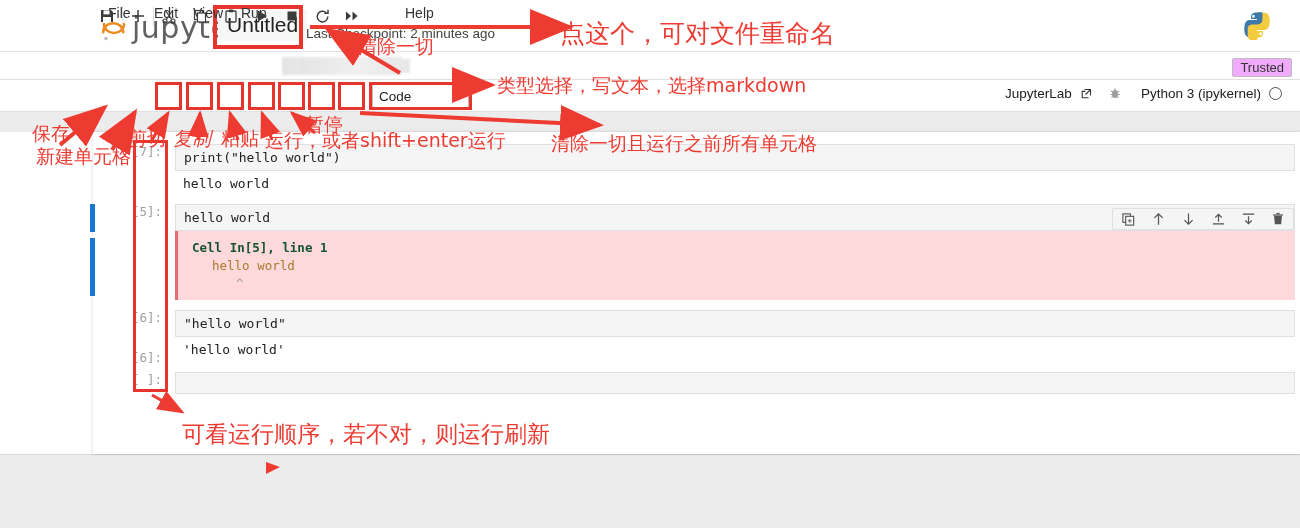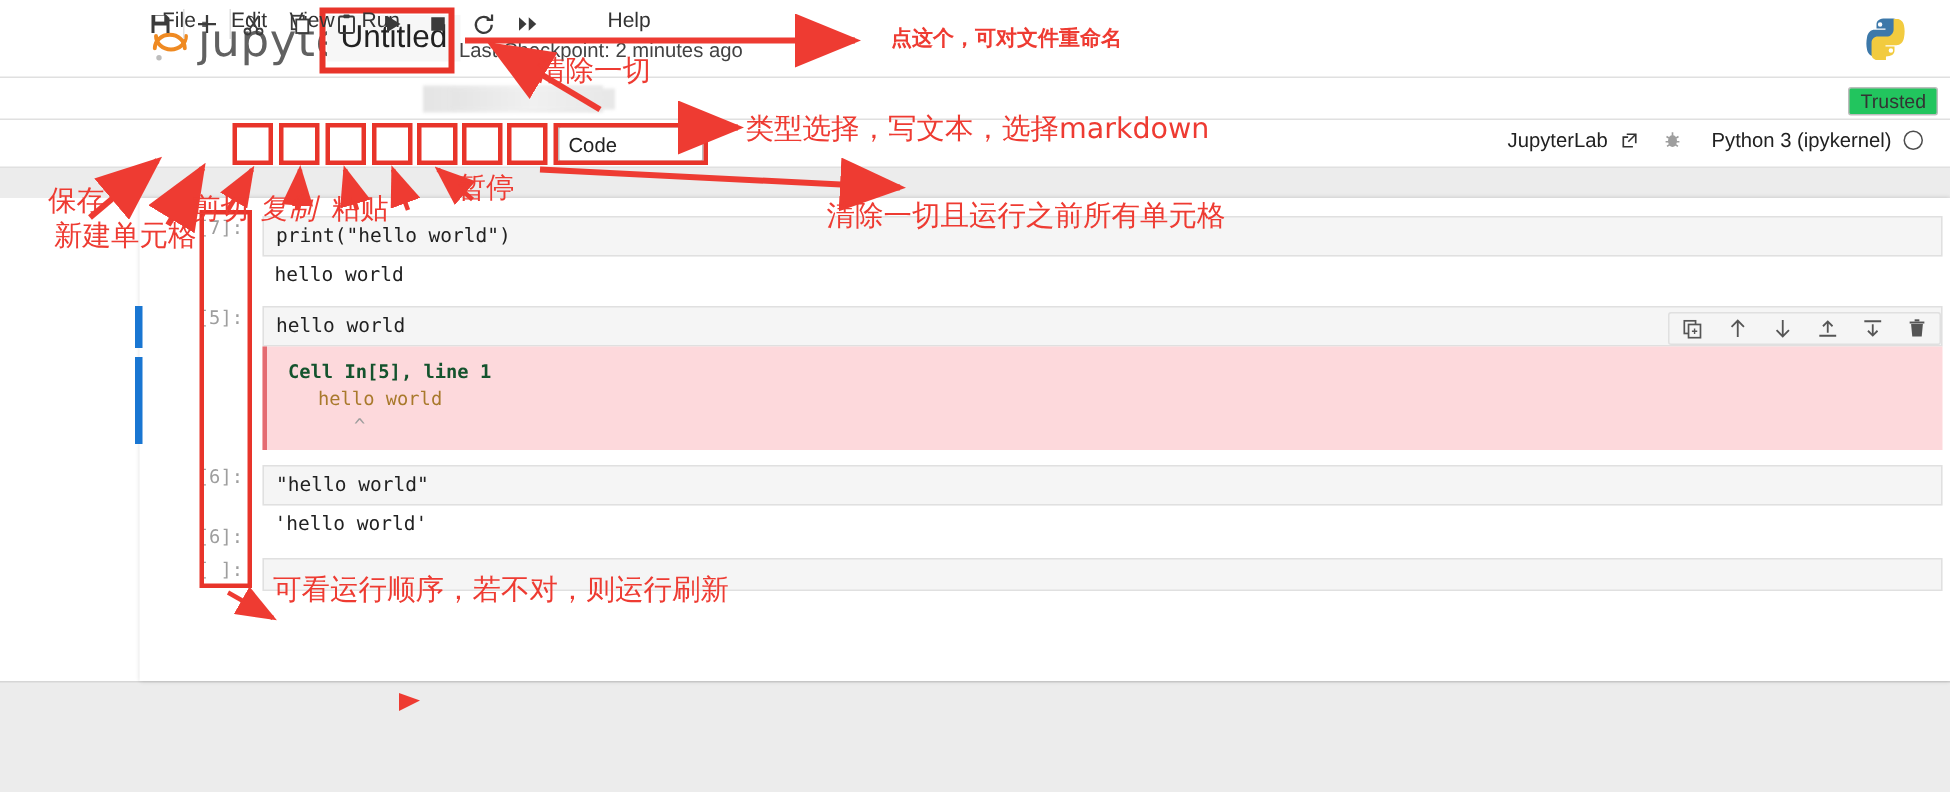--- a/index.html
+++ b/index.html
@@ -49,21 +49,21 @@
     position: absolute; top: 4px; font-size: 14px; color: #333; padding: 1px 7px;
   }
   .redact {
     position: absolute; top: 57px; height: 18px;
     background: linear-gradient(90deg,#e4e4e4,#f0f0f0,#e7e7e7);
     filter: blur(1.2px);
   }
   .trusted {
     position: absolute; right: 8px; top: 58px;
     font-size: 13px; color: #333; border: 1px solid #bdbdbd;
-    padding: 1px 7px; background: #22c55e; border-radius: 2px;
+    padding: 1px 7px; background: #f0abfc; border-radius: 2px;
   }
 
   
   .toolbar {
     position: absolute; left: 0; top: 80px; width: 1300px; height: 32px;
     background: #fff; border-bottom: 1px solid #e0e0e0;
   }
   .tb-btn {
     position: absolute; top: 5px; width: 22px; height: 22px;
     display: flex; align-items: center; justify-content: center;
@@ -380,25 +380,26 @@
 
     <line x1="315" y1="133" x2="292" y2="113" stroke="#ee3b32" stroke-width="3" marker-end="url(#ah)"></line>
 
     <line x1="360" y1="113" x2="600" y2="125" stroke="#ee3b32" stroke-width="4" marker-end="url(#ahb)"></line>
 
     <line x1="152" y1="395" x2="182" y2="412" stroke="#ee3b32" stroke-width="3" marker-end="url(#ah)"></line>
 
     <polygon points="266,462 280,467 266,474" fill="#ee3b32"></polygon>
   </svg>
 
-  <div class="ann" style="left:594px; top:17px;  font-size:14px;font-weight:bold;">点这个，可对文件重命名</div>
+  <div class="ann" style="left:560px; top:17px;  font-size:25px;">点这个，可对文件重命名</div>
   <div class="ann" style="left:358px; top:34px;  font-size:19px;">清除一切</div>
   <div class="ann" style="left:497px; top:73px;  font-size:19px;">类型选择，写文本，选择markdown</div>
   <div class="ann" style="left:32px;  top:121px; font-size:19px;">保存</div>
   <div class="ann" style="left:36px;  top:144px; font-size:19px;">新建单元格</div>
   <div class="ann" style="left:128px; top:126px; font-size:19px;">剪切</div>
   <div class="ann" style="left:173px; top:126px; font-size:19px;font-style:italic;">复制</div>
   <div class="ann" style="left:221px; top:126px; font-size:19px;">粘贴</div>
+  <div class="ann" style="left:265px; top:128px; font-size:19px;">运行，或者shift+enter运行</div>
   <div class="ann" style="left:305px; top:112px; font-size:19px;">暂停</div>
   <div class="ann" style="left:551px; top:131px; font-size:19px;">清除一切且运行之前所有单元格</div>
-  <div class="ann" style="left:182px; top:380px; font-size:19px;">可看运行顺序，若不对，则运行刷新</div>
+  <div class="ann" style="left:182px; top:419px; font-size:23px;">可看运行顺序，若不对，则运行刷新</div>
 
 </div>
 
 </body></html>

